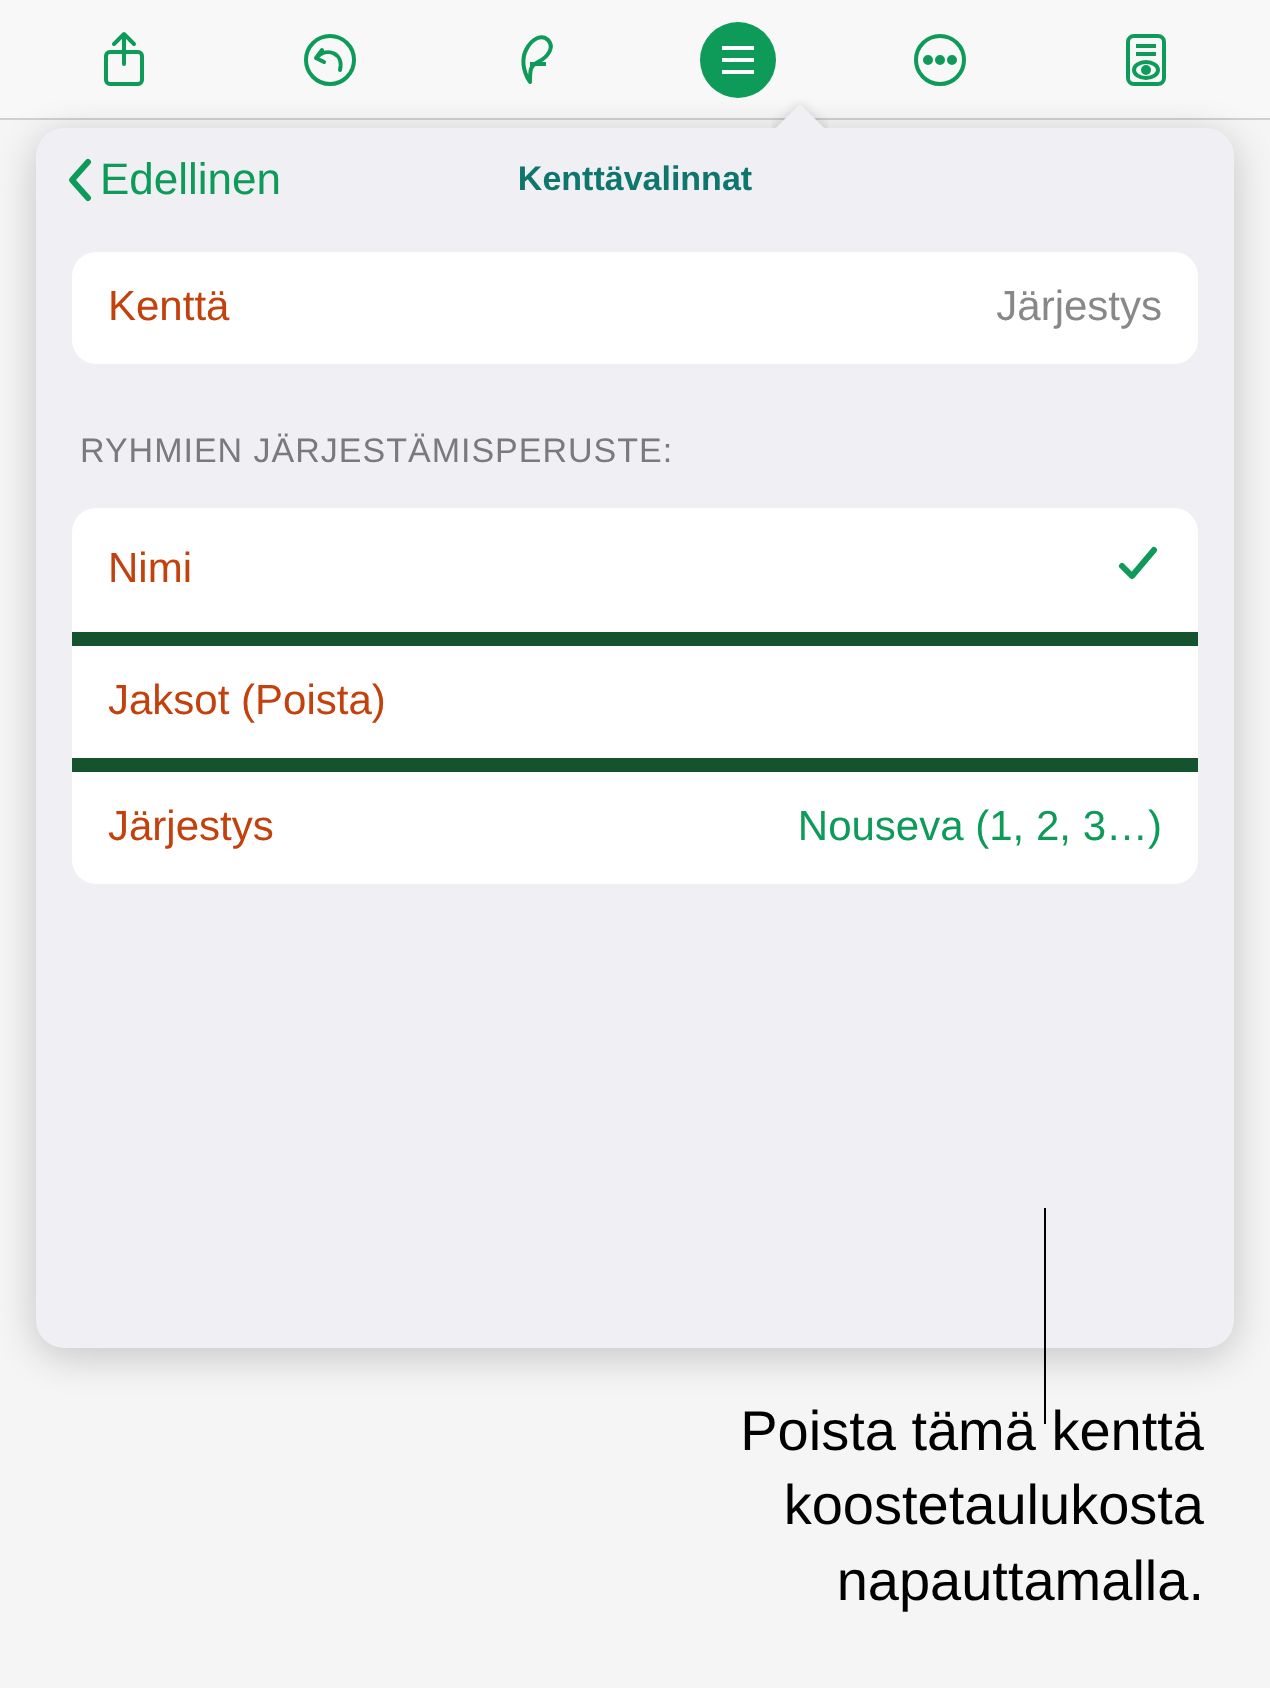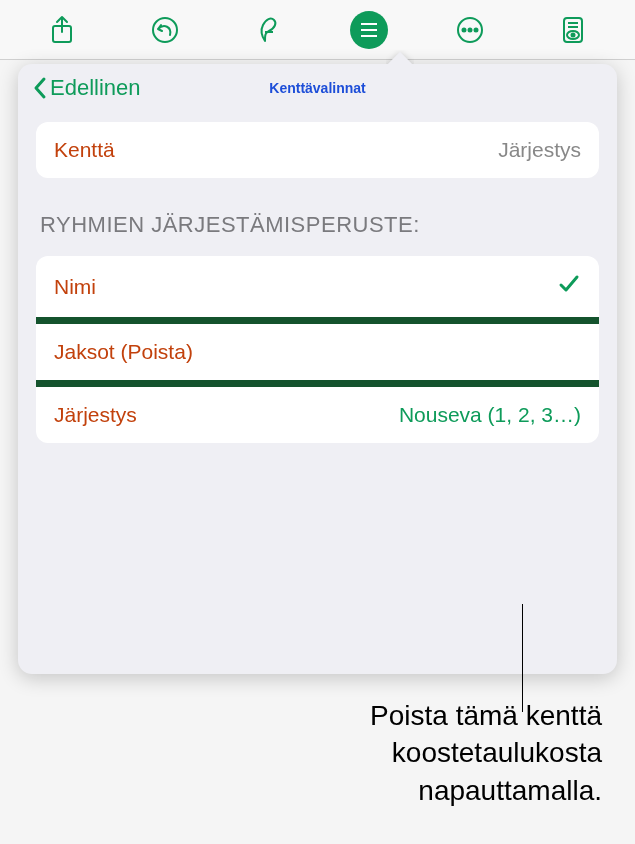--- a/index.html
+++ b/index.html
@@ -84,23 +84,23 @@
       font-size: 22px;
       cursor: pointer;
       position: absolute;
       left: 14px;
     }
     .back-chevron {
       margin-right: 2px;
       display: inline-flex;
     }
     .popover-title {
-      font-size: 14px;
+      font-size: 17px;
       font-weight: 600;
-      color: #1d4ed8;
+      color: #0f766e;
       margin: 0 auto;
     }
     .popover-body {
       padding: 0 18px 18px;
       flex: 1;
       overflow-y: auto;
     }
     .card {
       background: #fff;
       border-radius: 12px;
@@ -113,21 +113,21 @@
       justify-content: space-between;
       padding: 16px 18px;
       font-size: 21px;
       border-bottom: 7px solid #14532d;
     }
     .card-row:last-child { border-bottom: none; }
     .row-label { color: #c2410c; }
     .row-value { color: #888; }
     .row-value.green { color: #0e9b5a; }
     .section-header {
-      font-size: 22px;
+      font-size: 17px;
       color: #7a7a7e;
       letter-spacing: 0.5px;
       margin: 34px 4px 18px;
       text-transform: uppercase;
     }
     .check-icon {
       color: #0e9b5a;
     }
     .delete-row {
       color: #e03131;

